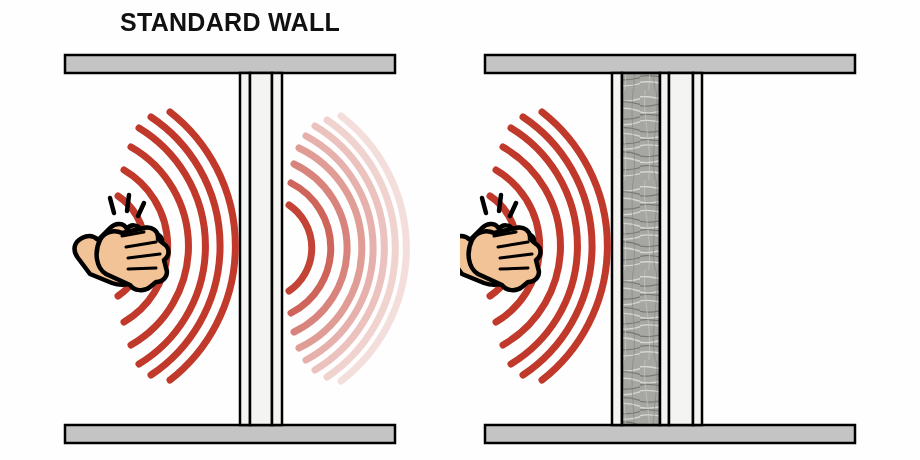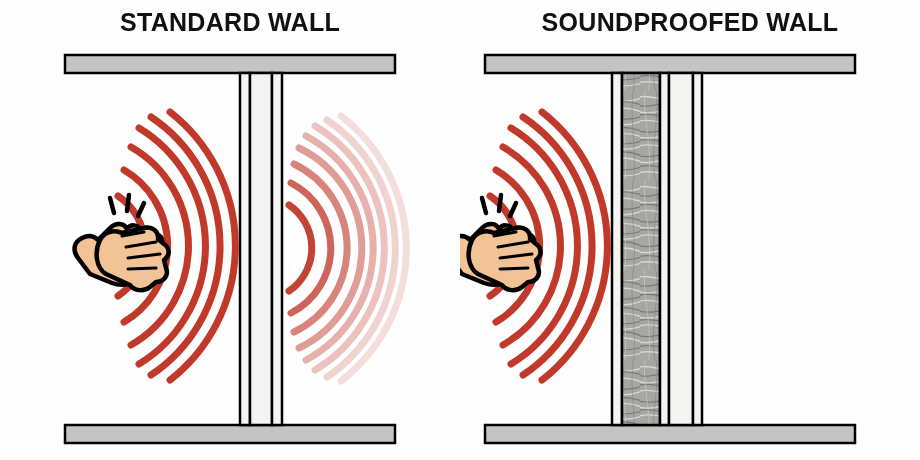--- a/index.html
+++ b/index.html
@@ -143,21 +143,20 @@
           <line x1="58" y1="70" x2="90" y2="66"></line>
           <line x1="58" y1="81" x2="86" y2="80"></line>
         </g>
       </g>
 
     </svg>
   </div>
 
   <div class="panel" id="panel-soundproofed">
 
-    <div class="panel-title">SOUNDPROOFED WALL</div>
 
     <svg class="panel-svg" viewBox="0 0 460 460">
       <defs>
 
         <pattern id="woolTexture" patternUnits="userSpaceOnUse" width="60" height="90">
           <rect width="60" height="90" fill="#a6a6a2"></rect>
           <g stroke="#dedede" stroke-width="1.4" fill="none" opacity="0.85">
             <path d="M -6 8 C 14 2, 34 18, 62 8"></path>
             <path d="M -6 20 C 18 30, 30 10, 62 22"></path>
             <path d="M -6 33 C 10 24, 38 42, 62 31"></path>

